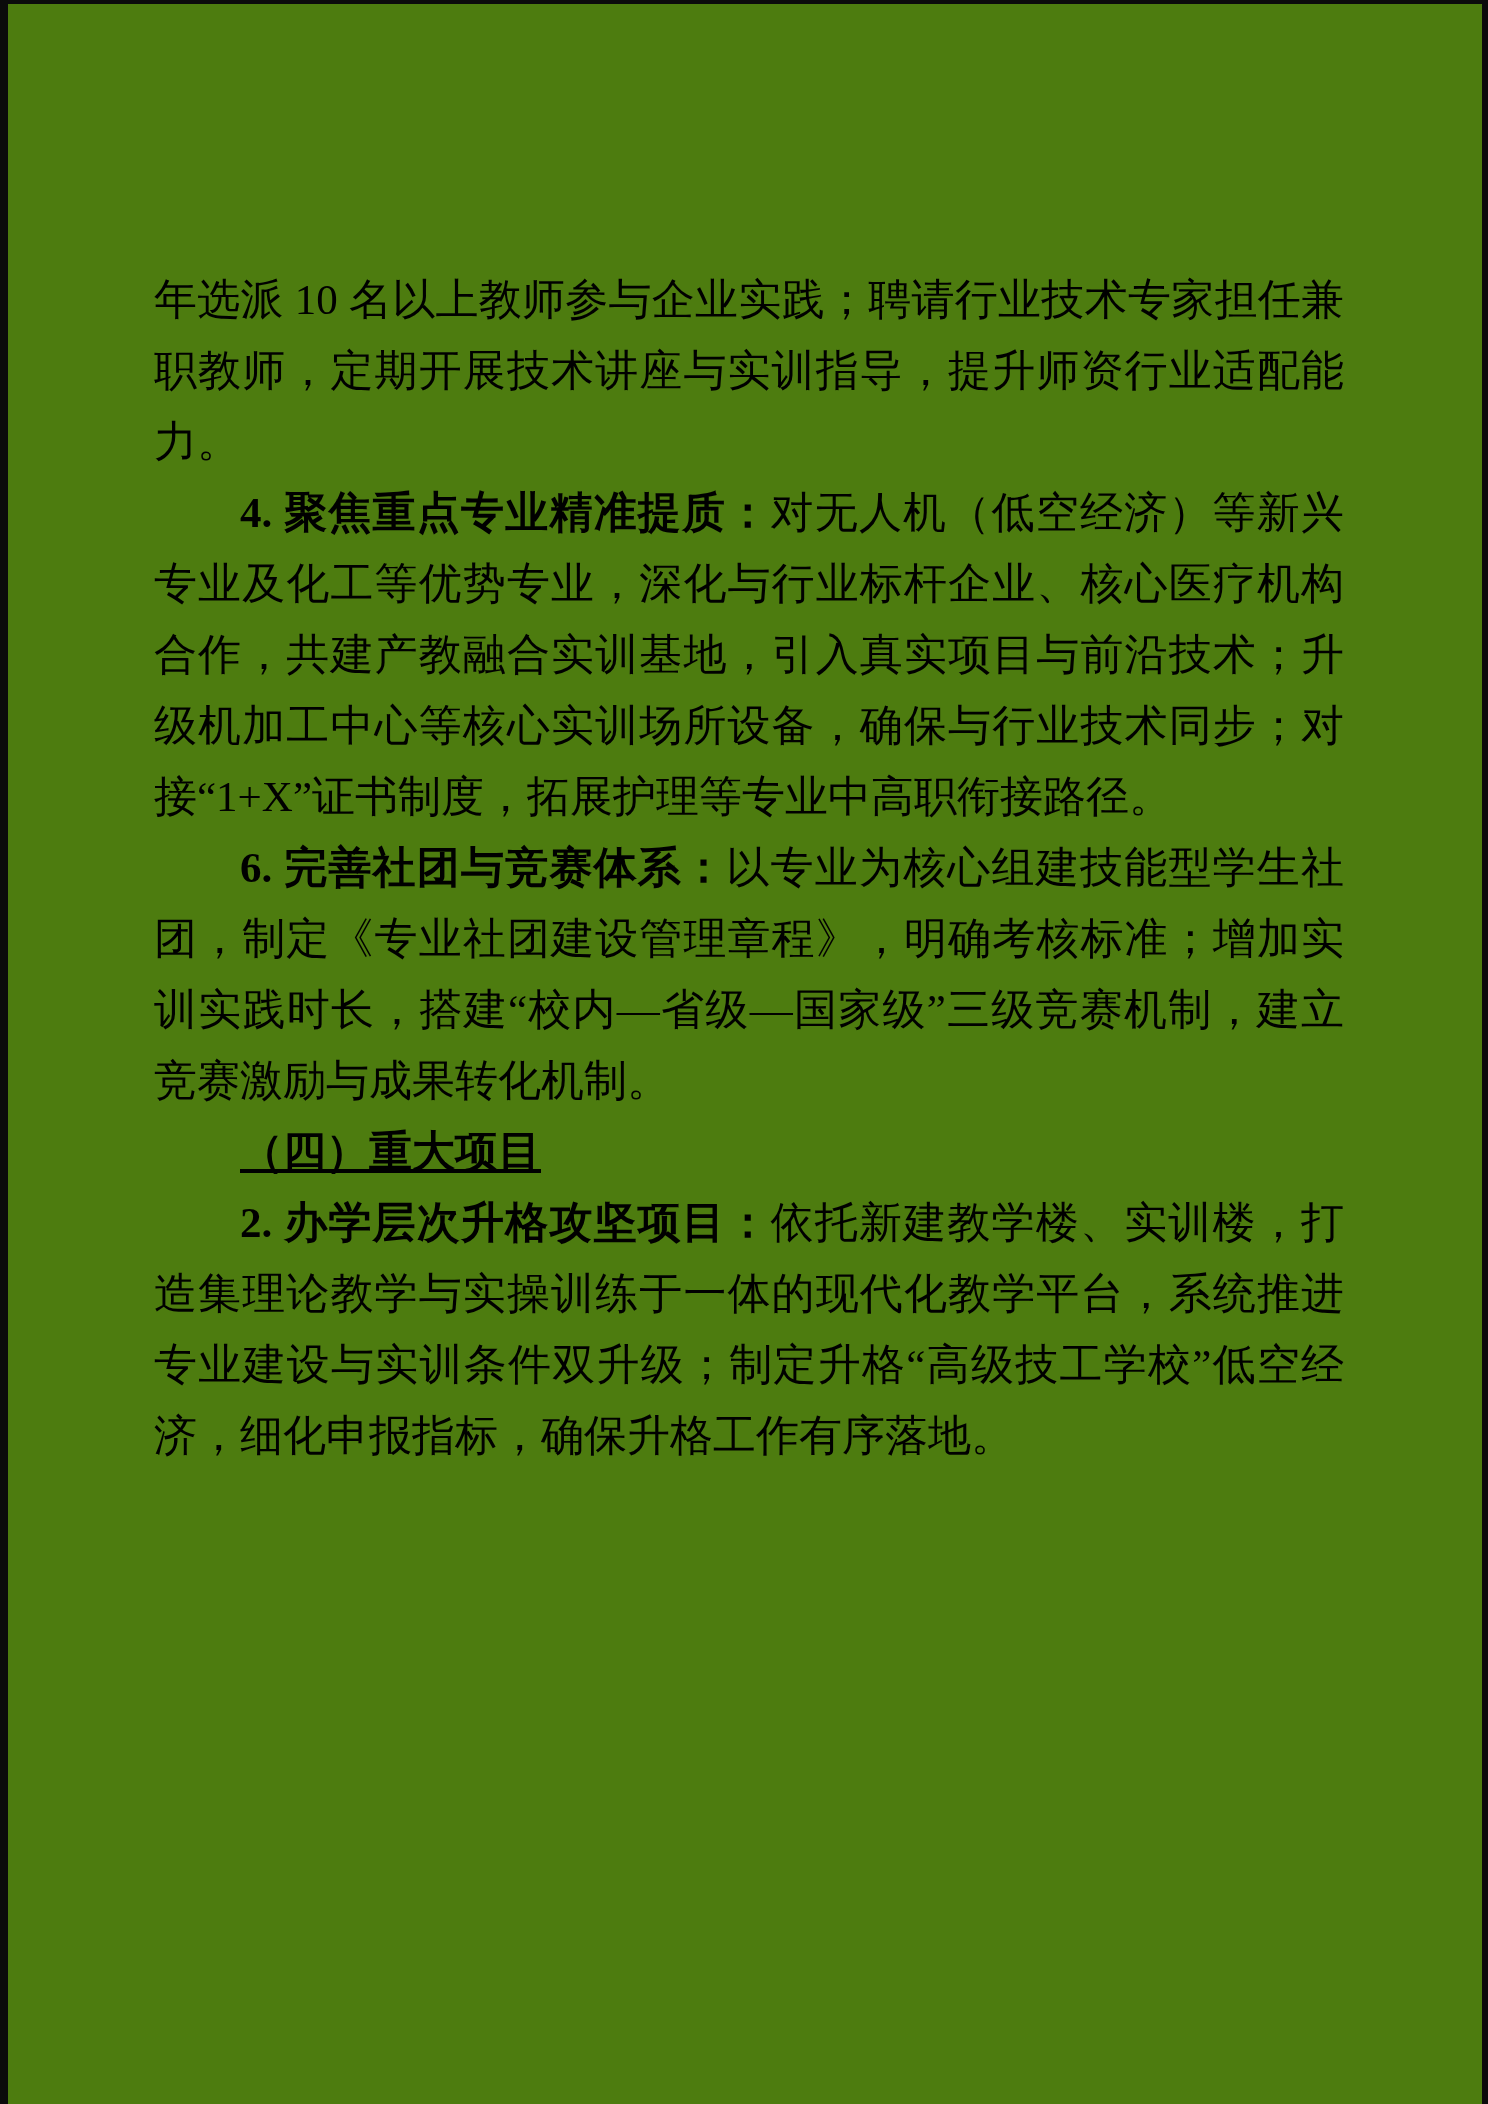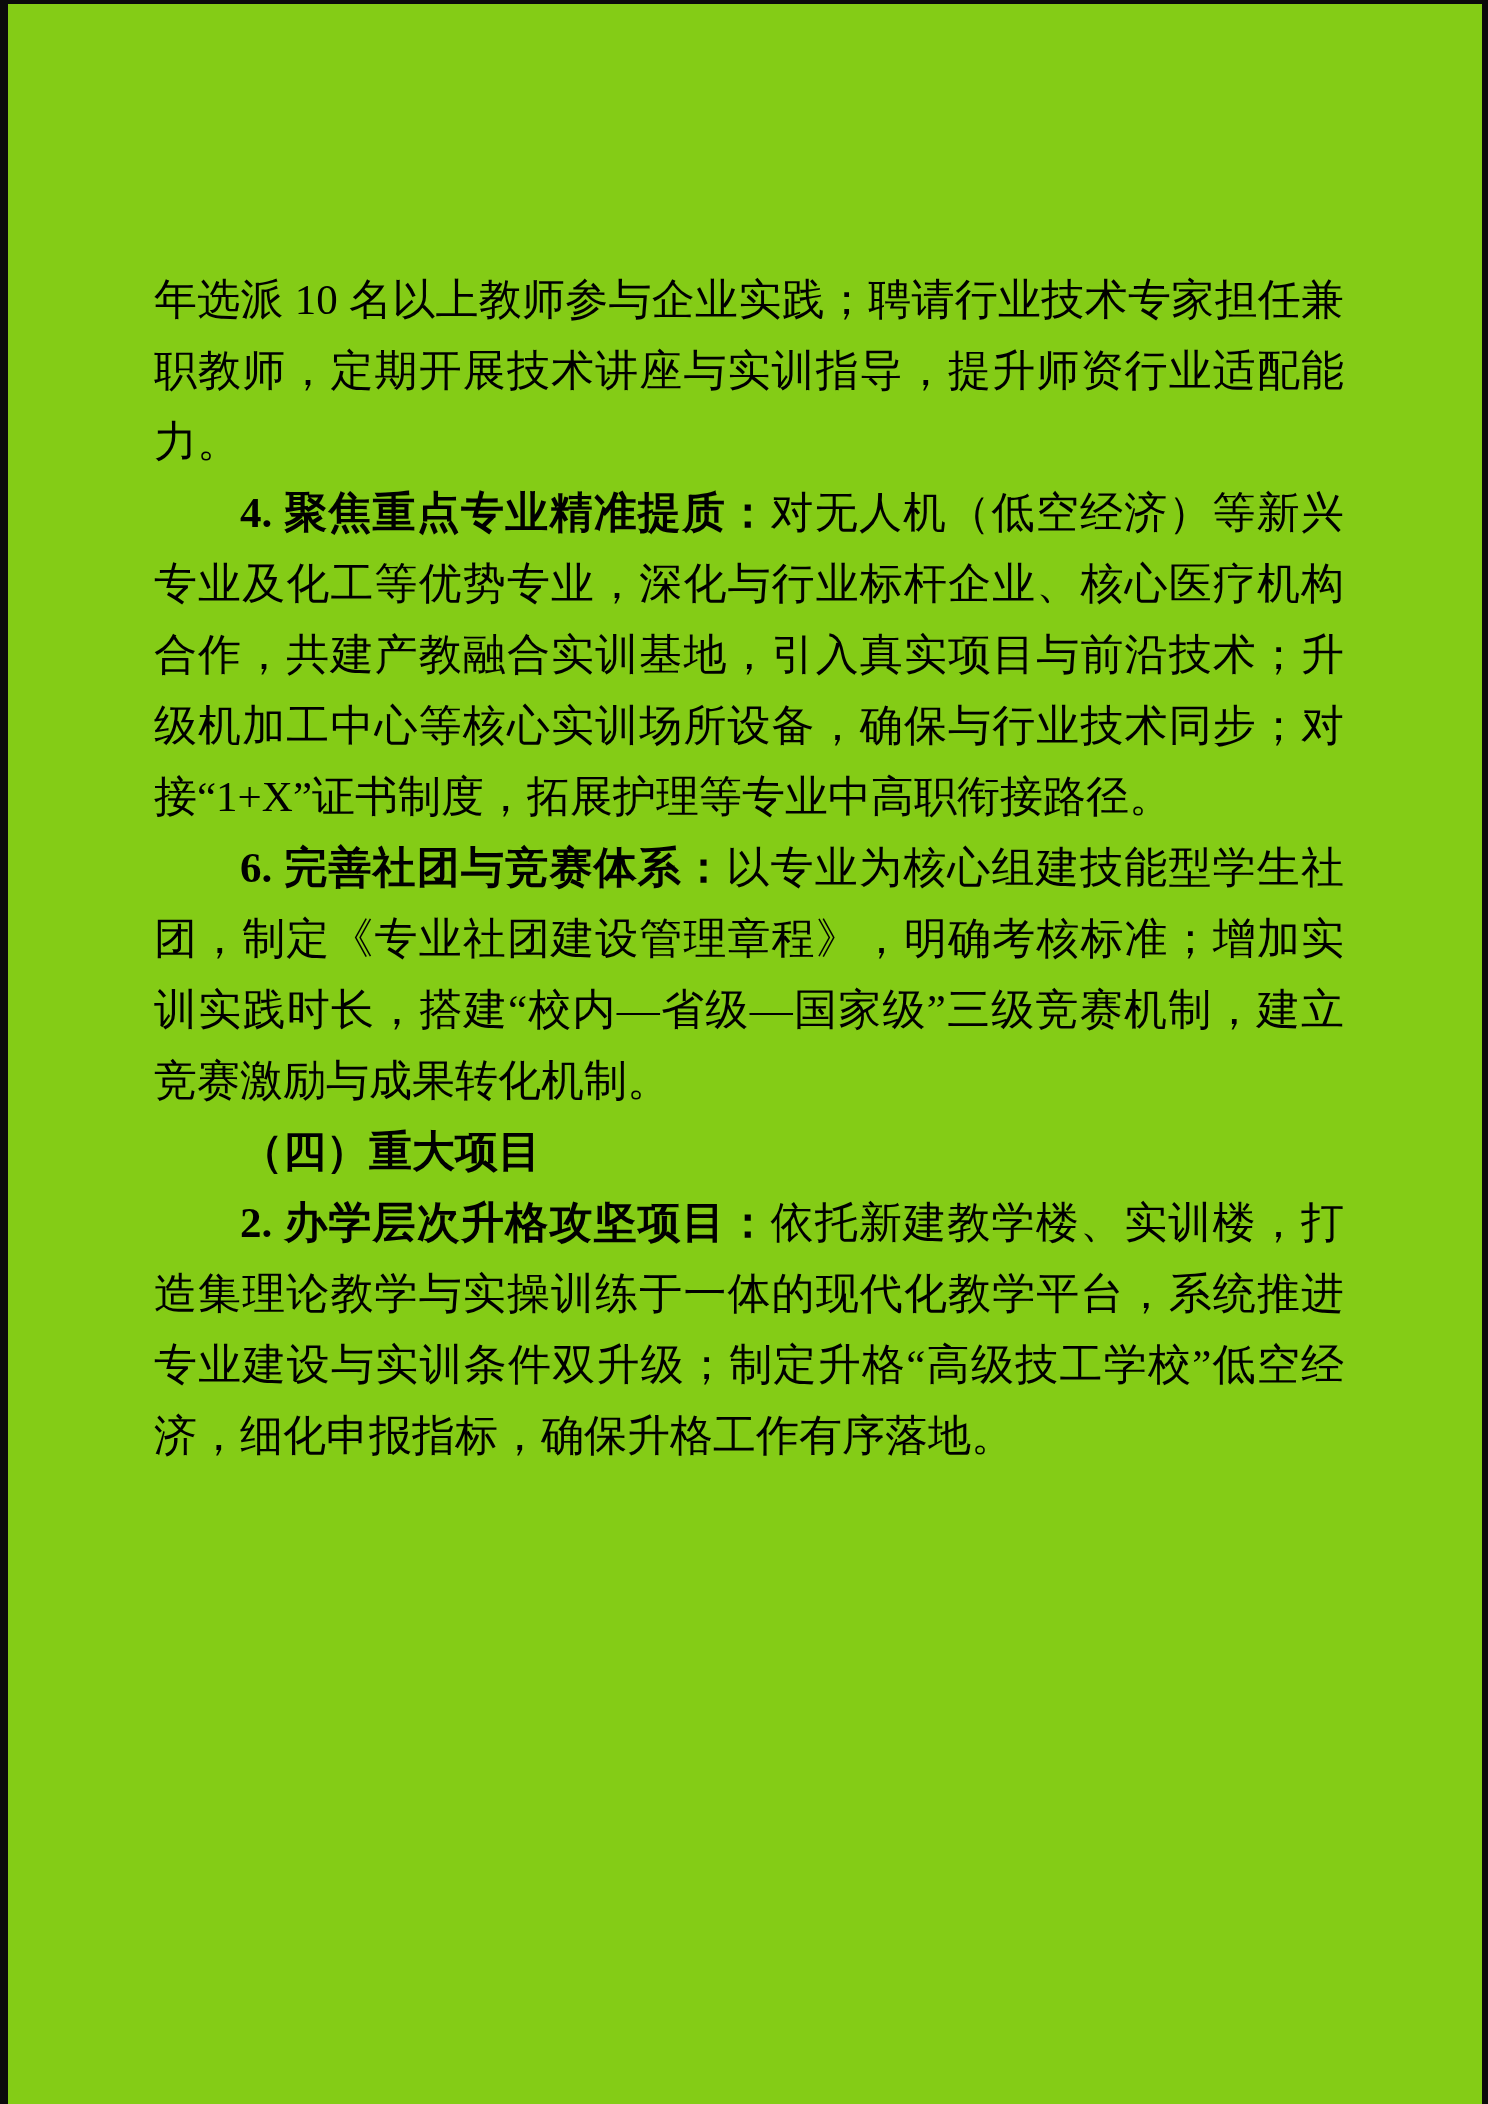--- a/index.html
+++ b/index.html
@@ -41,26 +41,27 @@
     text-indent: 2em;
   }
   .run {
     font-weight: 400;
   }
   .run.bold {
     font-weight: 700;
   }
   .para.heading .run {
     font-weight: 700;
+    text-decoration: underline;
   }
 </style>
 </head>
 <body style="background: rgb(11, 11, 11);">
 
-<div class="page" style="background: #84cc16;">
+<div class="page" style="background: #4d7c0f;">
   <div class="doc-body" style="color: rgb(0, 0, 0);">
       <p class="para"><span class="run">年选派 10 名以上教师参与企业实践；聘请行业技术专家担任兼职教师，定期开展技术讲座与实训指导，提升师资行业适配能力。</span></p>
       <p class="para indent"><span class="run bold">4. 聚焦重点专业精准提质：</span><span class="run">对无人机（低空经济）等新兴专业及化工等优势专业，深化与行业标杆企业、核心医疗机构合作，共建产教融合实训基地，引入真实项目与前沿技术；升级机加工中心等核心实训场所设备，确保与行业技术同步；对接“1+X”证书制度，拓展护理等专业中高职衔接路径。</span></p>
       <p class="para indent"><span class="run bold">6. 完善社团与竞赛体系：</span><span class="run">以专业为核心组建技能型学生社团，制定《专业社团建设管理章程》，明确考核标准；增加实训实践时长，搭建“校内—省级—国家级”三级竞赛机制，建立竞赛激励与成果转化机制。</span></p>
       <p class="para indent heading"><span class="run bold">（四）重大项目</span></p>
       <p class="para indent"><span class="run bold">2. 办学层次升格攻坚项目：</span><span class="run">依托新建教学楼、实训楼，打造集理论教学与实操训练于一体的现代化教学平台，系统推进专业建设与实训条件双升级；制定升格“高级技工学校”低空经济，细化申报指标，确保升格工作有序落地。</span></p>
     </div>
 </div>
 
 </body></html>

